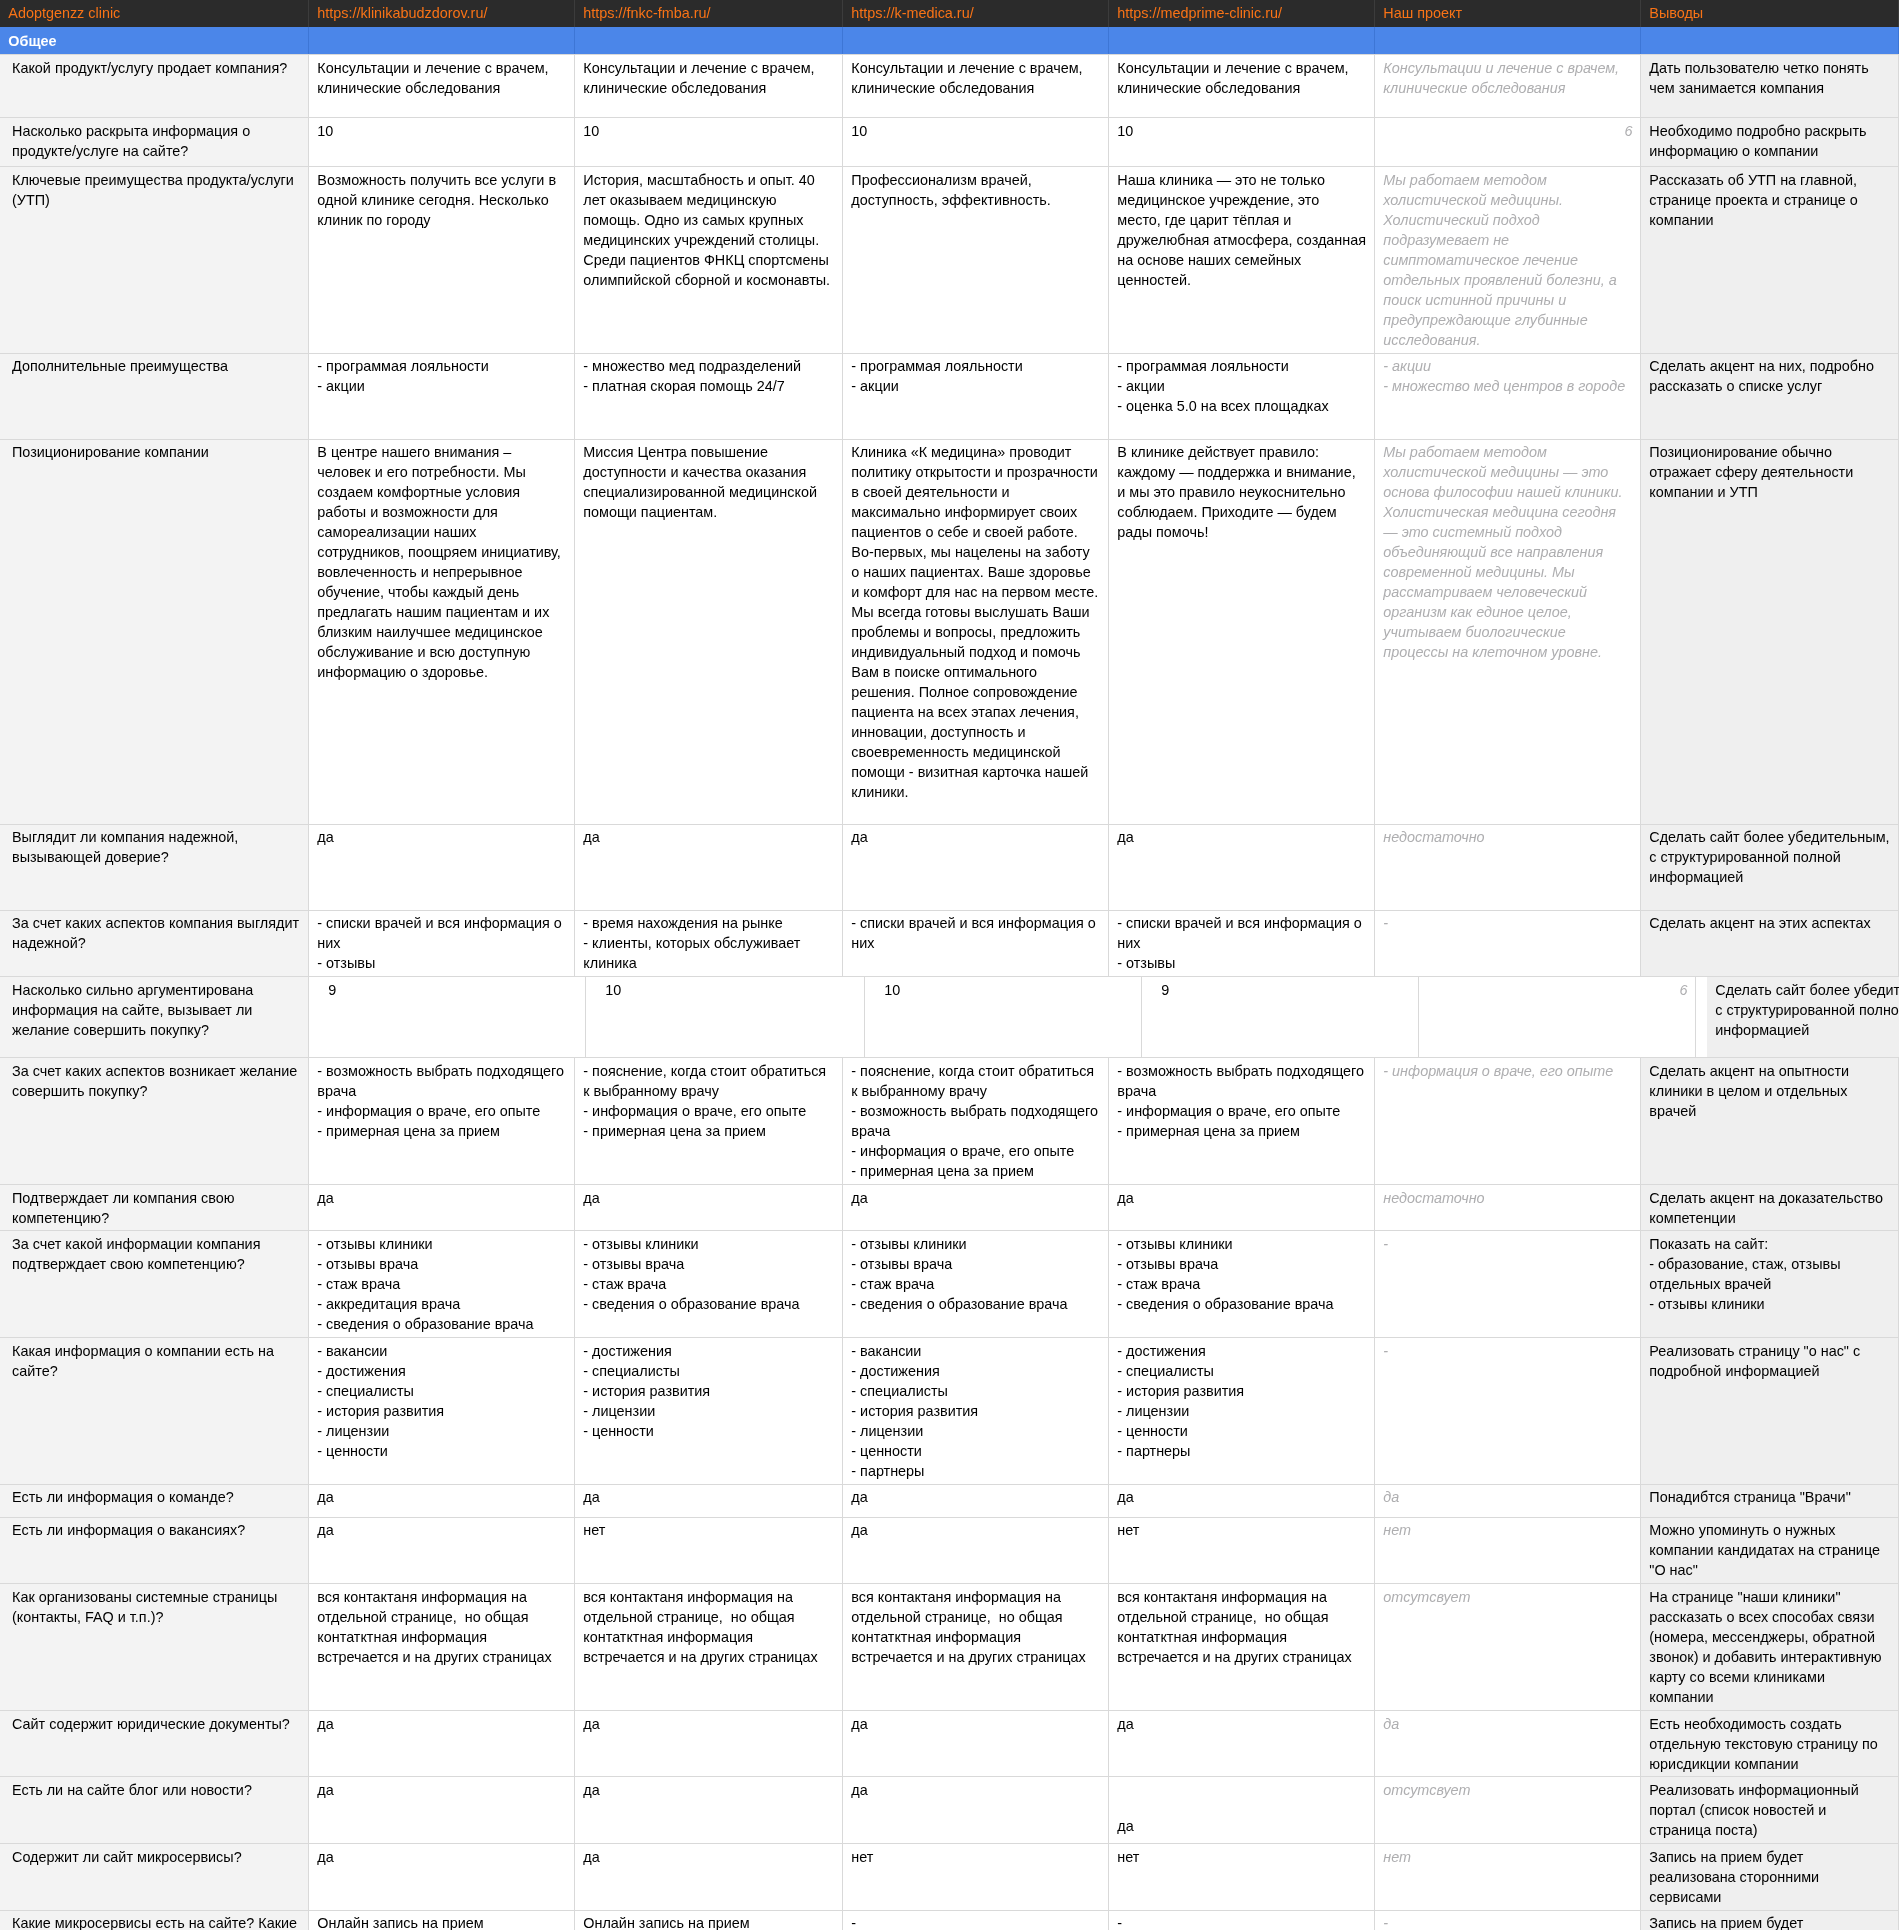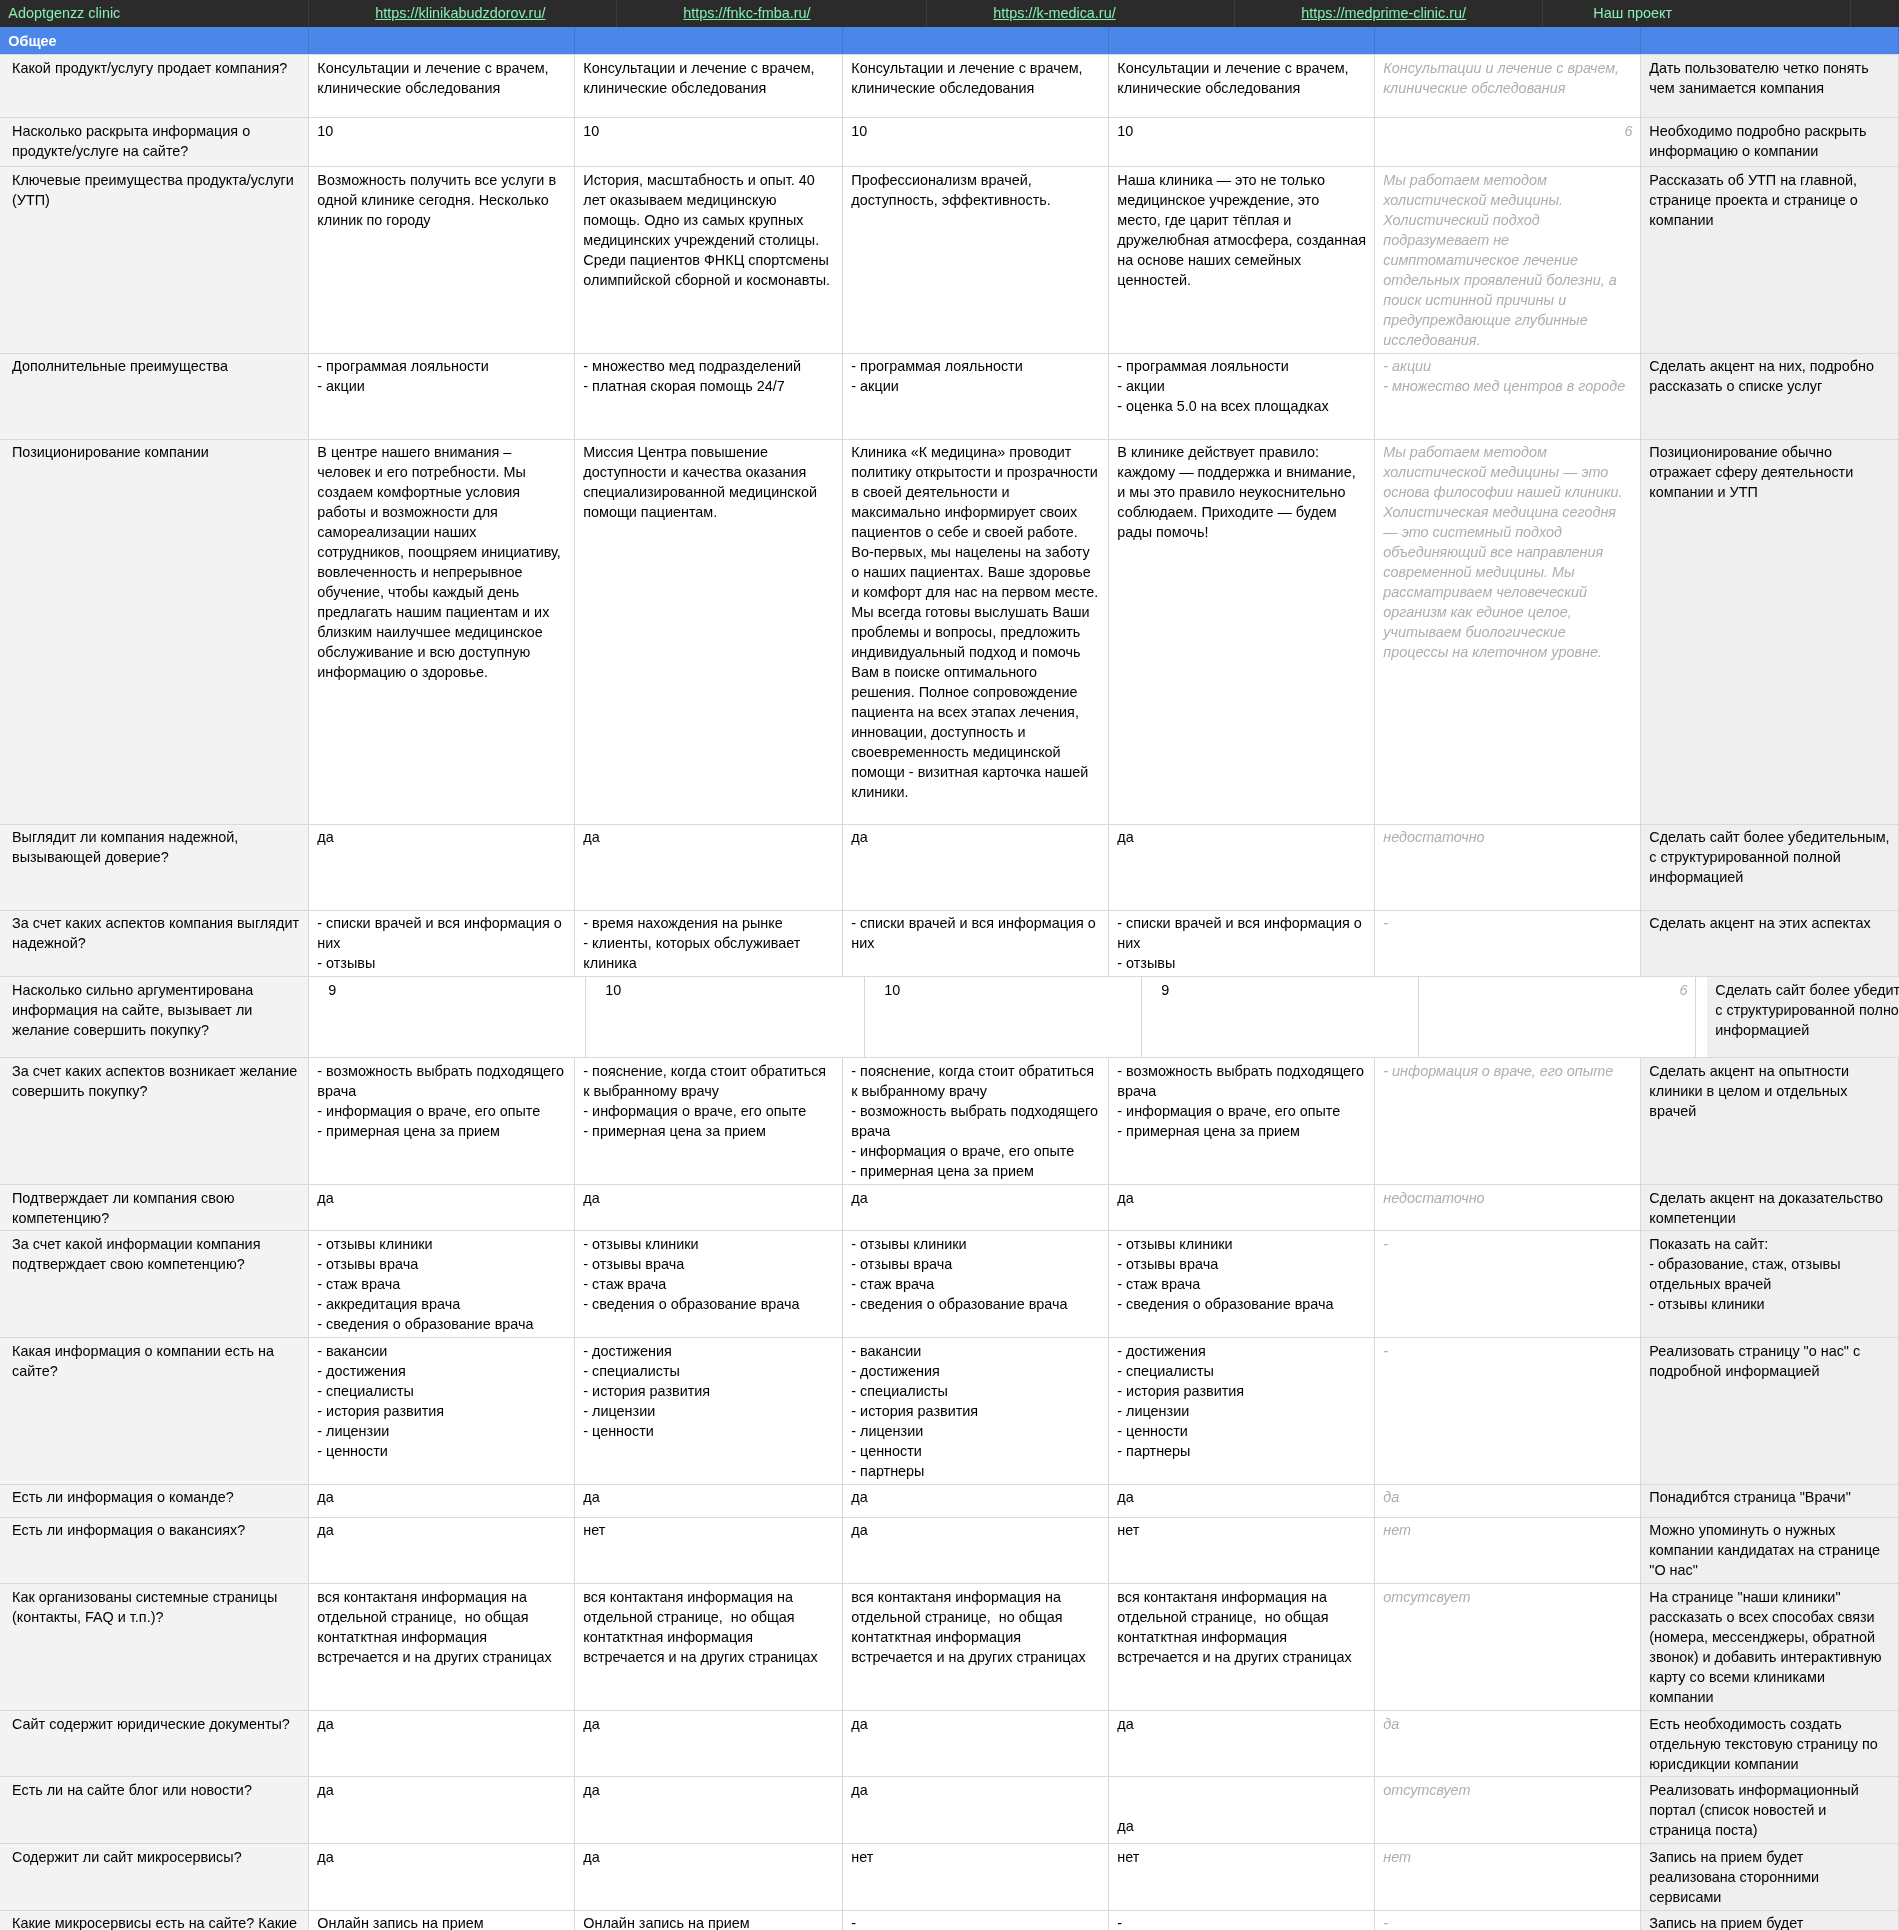--- a/index.html
+++ b/index.html
@@ -15,23 +15,23 @@
   .row{display:flex;box-sizing:border-box;border-bottom:0.9px solid var(--grid);align-items:stretch;}
   .cell{box-sizing:border-box;flex:none;padding:2.8px 7.4px 2.8px 8.3px;border-right:0.9px solid var(--grid);
         overflow:hidden;line-height:20px;white-space:pre-wrap;word-wrap:break-word;}
   .w0{width:309px}.w1{width:266px}.w2{width:268px}.w3{width:266px}
   .w4{width:266px}.w5{width:266px}.w6{width:258px}
   .qcol{background:var(--qcol-bg);padding-left:12px;}
   .concl{background:var(--concl-bg);}
   .our{color:var(--our-text);font-style:italic;}
   .our.num{text-align:right;}
   .vbottom{display:flex;align-items:flex-end;padding-bottom:7.4px;}
-  .header-row{background:var(--header-bg);color:#86efac;height:27px;border-bottom:none;gap:42px;}
+  .header-row{background:var(--header-bg);color:#f97316;height:27px;border-bottom:none;}
   .header-row .cell{border-right:0.9px solid var(--header-border);padding-top:2.8px;}
-  .url{text-decoration:underline;cursor:pointer;margin-left:16px;}
+  .url{cursor:pointer;}
   .section-row{background:var(--section-bg);color:#ffffff;font-weight:bold;overflow:hidden;}
   .section-row .cell{border-right:0.9px solid var(--section-border);padding-top:3.7px;}
 </style>
 </head>
 <body>
 
 <div class="sheet">
   <div class="row header-row" id="header-row">
     <div class="cell w0">Adoptgenzz clinic</div>
   <div class="cell w1"><span class="url">https://klinikabudzdorov.ru/</span></div>

